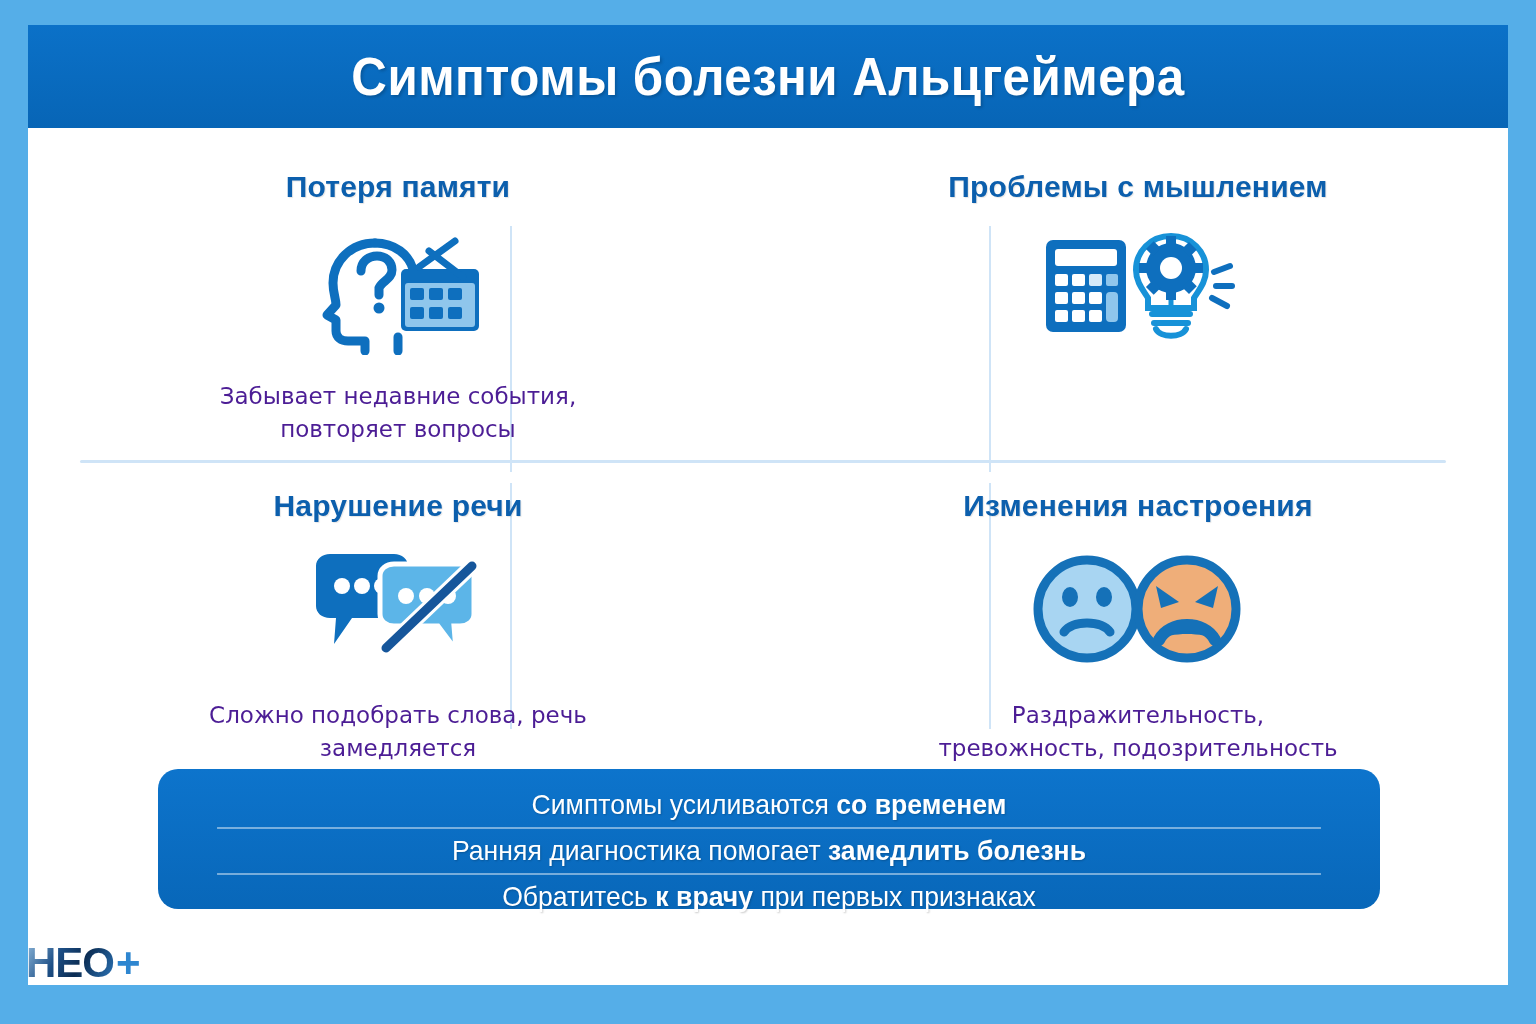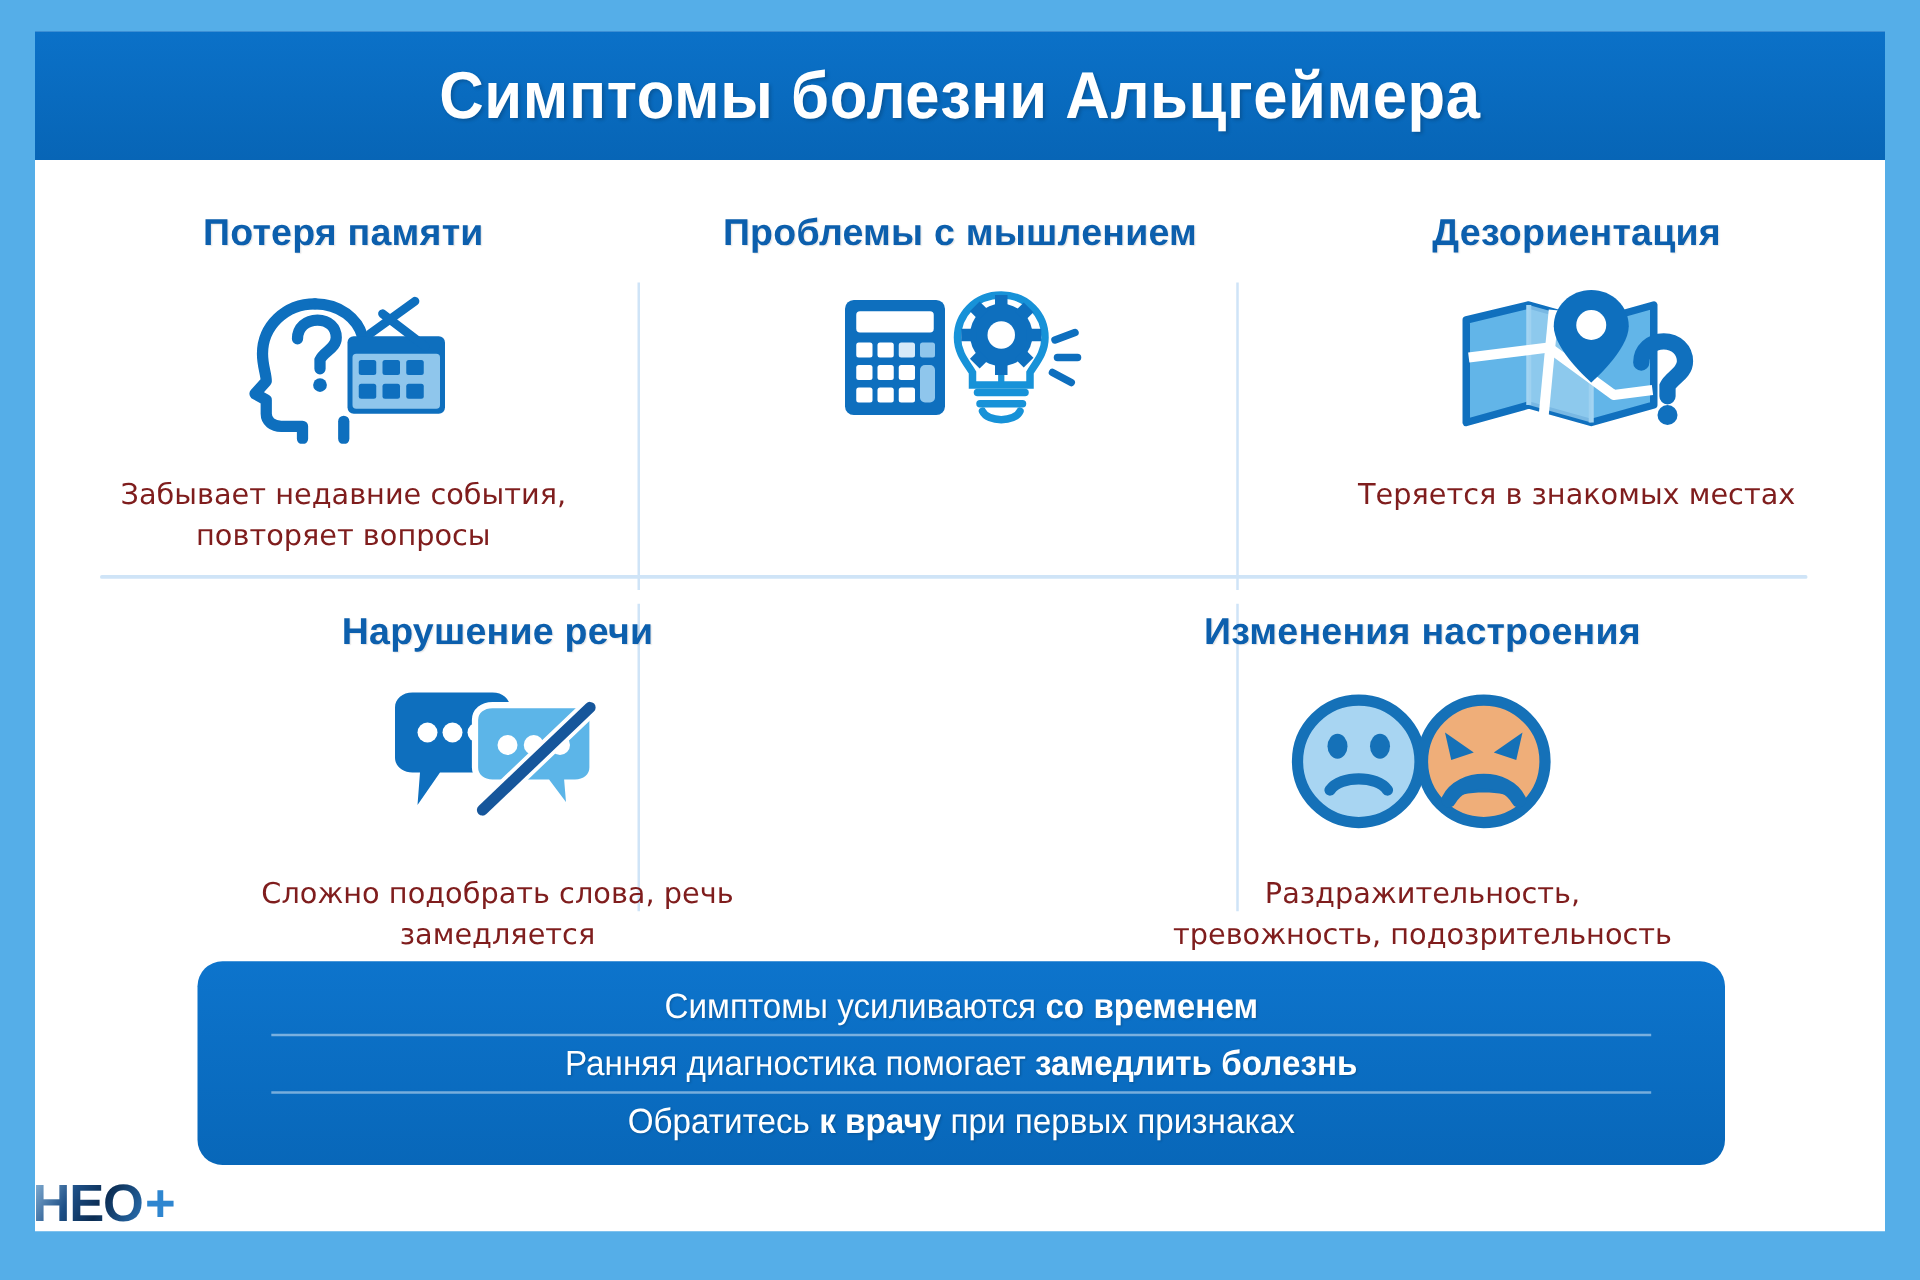--- a/index.html
+++ b/index.html
@@ -92,21 +92,21 @@
   }
   .card-icon {
     height: 140px;
     margin-top: 16px;
     display: flex;
     align-items: center;
     justify-content: center;
   }
   .card-icon svg { display: block; }
   .card-desc {
-    color: #7f1d1d;
+    color: #4c1d95;
     font-size: 23px;
     line-height: 1.42;
     text-align: center;
     margin-top: 20px;
     max-width: 420px;
     font-family: "DejaVu Sans", "Liberation Sans", sans-serif;
   }
 
   
   .v-divider {
@@ -129,21 +129,21 @@
     background: #CFE4F7;
     border-radius: 2px;
   }
 
   
   .footer-panel {
     position: absolute;
     left: 158px;
     top: 769px;
     width: 1222px;
-    height: 163px;
+    height: 140px;
     background: linear-gradient(180deg, #0D74CC 0%, #0867B9 100%);
     border-radius: 20px;
     box-sizing: border-box;
     padding: 14px 30px;
     display: flex;
     flex-direction: column;
     justify-content: space-around;
   }
   .footer-line {
     color: #ffffff;
@@ -268,41 +268,20 @@
             </g>
             <circle cx="133" cy="40" r="11" fill="#FFFFFF"></circle>
 
             <path d="M176 44 L192 38" stroke="#0E6FBE" stroke-width="6" stroke-linecap="round"></path>
             <path d="M178 58 L194 58" stroke="#0E6FBE" stroke-width="6" stroke-linecap="round"></path>
             <path d="M174 70 L189 78" stroke="#0E6FBE" stroke-width="6" stroke-linecap="round"></path>
           </svg>
         </div>
       </div>
 
-      <div class="card">
-        <div class="card-title">Дезориентация</div>
-        <div class="card-icon">
-          <svg width="200" height="125" viewBox="0 0 200 125">
-
-            <path d="M12 28 L62 16 L112 30 L162 16 L162 96 L112 110 L62 96 L12 110 Z" fill="#62B5E8" stroke="#1070BE" stroke-width="6" stroke-linejoin="round"></path>
-            <path d="M62 16 L62 96" stroke="#A3D4F2" stroke-width="4"></path>
-            <path d="M112 30 L112 110" stroke="#A3D4F2" stroke-width="4"></path>
-            <path d="M62 16 L62 96 L112 110 L112 30 Z" fill="#9CD0EF" opacity="0.75"></path>
-            <path d="M14 58 L78 50 L130 88 L161 84" fill="none" stroke="#FFFFFF" stroke-width="8" stroke-linejoin="round"></path>
-            <path d="M82 20 L74 104" fill="none" stroke="#FFFFFF" stroke-width="8"></path>
-
-            <path d="M112 4 C95 4 82 17 82 33 C82 52 112 78 112 78 C112 78 142 52 142 33 C142 17 129 4 112 4 Z" fill="#0E6FBE"></path>
-            <circle cx="112" cy="32" r="12" fill="#FFFFFF"></circle>
-
-            <path d="M152 62 C152 52 160 45 170 45 C180 45 187 52 187 61 C187 71 176 74 173 81 L173 89" fill="none" stroke="#1070BE" stroke-width="13" stroke-linecap="round"></path>
-            <circle cx="173" cy="104" r="8" fill="#1070BE"></circle>
-          </svg>
-        </div>
-        <div class="card-desc">Теряется в знакомых местах</div>
-      </div>
     </div>
 
     <div class="h-divider"></div>
 
     <div class="row row-2">
       <div class="v-divider v1"></div>
       <div class="v-divider v2"></div>
 
       <div class="card">
         <div class="card-title">Нарушение речи</div>

